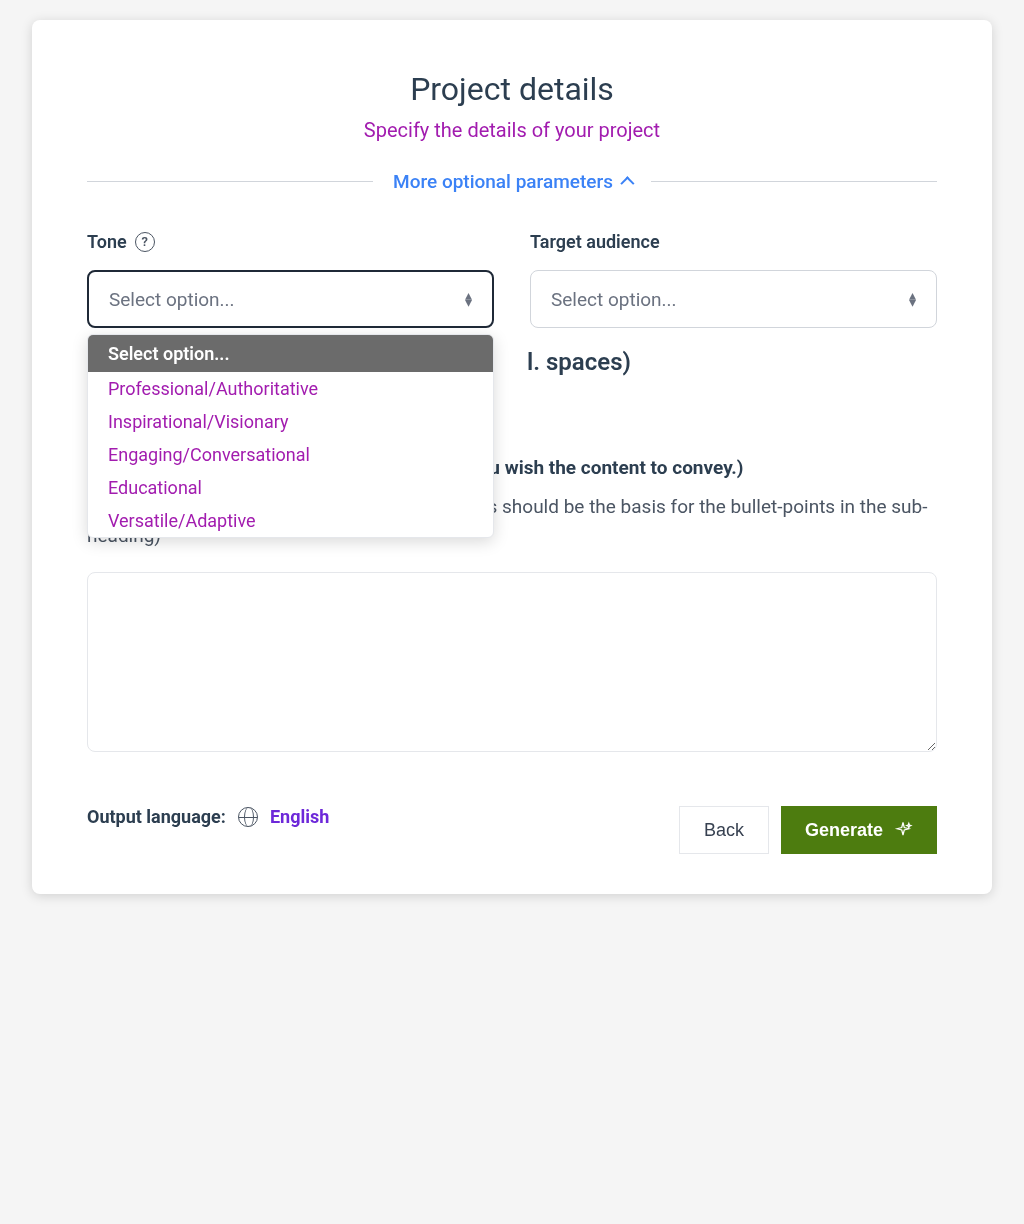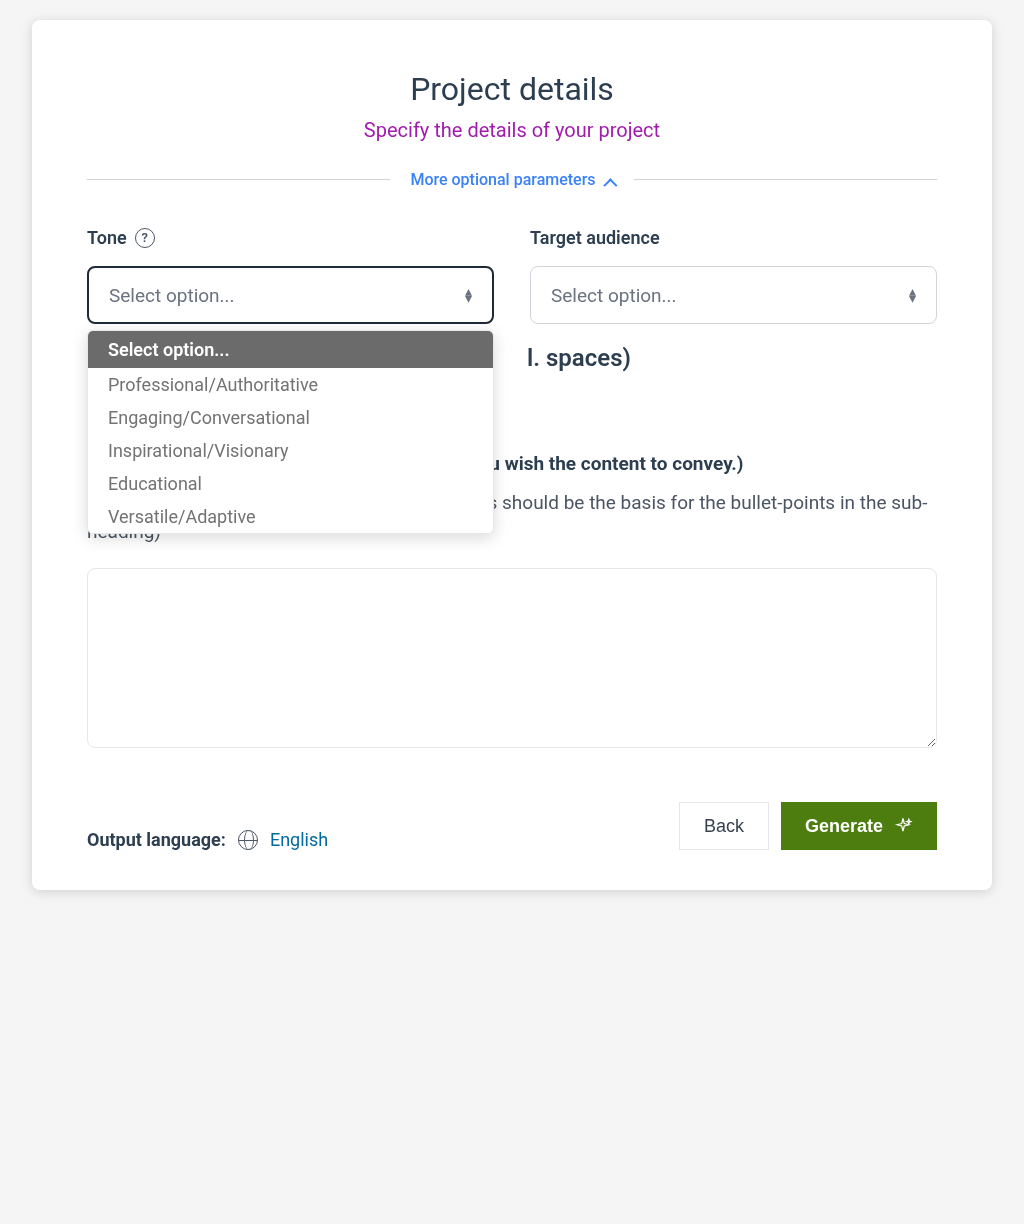--- a/index.html
+++ b/index.html
@@ -42,25 +42,25 @@
       gap: 20px;
       margin-bottom: 38px;
     }
     .divider-line {
       flex: 1;
       height: 1px;
       background: #d1d5db;
     }
     .expand-link {
       color: #3b82f6;
-      font-size: 16px;
+      font-size: 19px;
       font-weight: 500;
       cursor: pointer;
       display: flex;
-      align-items: flex-end;
+      align-items: center;
       gap: 8px;
     }
     .chevron-up {
       display: inline-block;
       width: 10px;
       height: 10px;
       border-top: 2px solid #3b82f6;
       border-right: 2px solid #3b82f6;
       transform: rotate(-45deg) translateY(2px);
     }
@@ -128,21 +128,21 @@
       background: #fff;
       border: 1px solid #e5e7eb;
       border-radius: 6px;
       box-shadow: 0 4px 16px rgba(0,0,0,0.15);
       z-index: 10;
       overflow: hidden;
     }
     .dropdown-item {
       padding: 6px 20px;
       font-size: 18px;
-      color: #737373;
+      color: #a21caf;
       cursor: pointer;
     }
     .dropdown-item.selected {
       background: #6b6b6b;
       color: #fff;
       font-weight: 600;
       padding: 8px 20px;
     }
     .obscured-label {
       font-size: 24px;
@@ -169,21 +169,21 @@
       border: 1px solid #e5e7eb;
       border-radius: 8px;
       padding: 14px;
       font-size: 17px;
       font-family: inherit;
       resize: vertical;
       margin-bottom: 50px;
     }
     .footer {
       display: flex;
-      align-items: flex-end;
+      align-items: flex-start;
       justify-content: space-between;
     }
     .lang-row {
       display: flex;
       align-items: center;
       gap: 12px;
       font-size: 18px;
     }
     .lang-label {
       font-weight: 700;
@@ -208,21 +208,22 @@
       border-bottom: none;
     }
     .globe-icon::after {
       content: '';
       position: absolute;
       left: 0; right: 0; top: 50%;
       height: 1.5px;
       background: #4b5563;
     }
     .lang-value {
-      color: #0369a1;
+      color: #6d28d9;
+      font-weight: bold;
     }
     .btn-row {
       display: flex;
       gap: 12px;
     }
     .btn {
       height: 48px;
       padding: 0 24px;
       border-radius: 0;
       font-size: 18px;
@@ -284,22 +285,22 @@
       <div class="select-box focused">
         <span>Select option...</span>
         <span class="sort-icon">
           <span>▴</span>
             <span>▾</span>
         </span>
       </div>
       <div class="dropdown">
         <div class="dropdown-item selected">Select option...</div>
         <div class="dropdown-item">Professional/Authoritative</div>
+        <div class="dropdown-item">Inspirational/Visionary</div>
         <div class="dropdown-item">Engaging/Conversational</div>
-        <div class="dropdown-item">Inspirational/Visionary</div>
         <div class="dropdown-item">Educational</div>
         <div class="dropdown-item">Versatile/Adaptive</div>
       </div>
     </div>
 
     <div class="form-col">
       <div class="field-label">
         <span>Target audience</span>
       </div>
       <div class="select-box">

